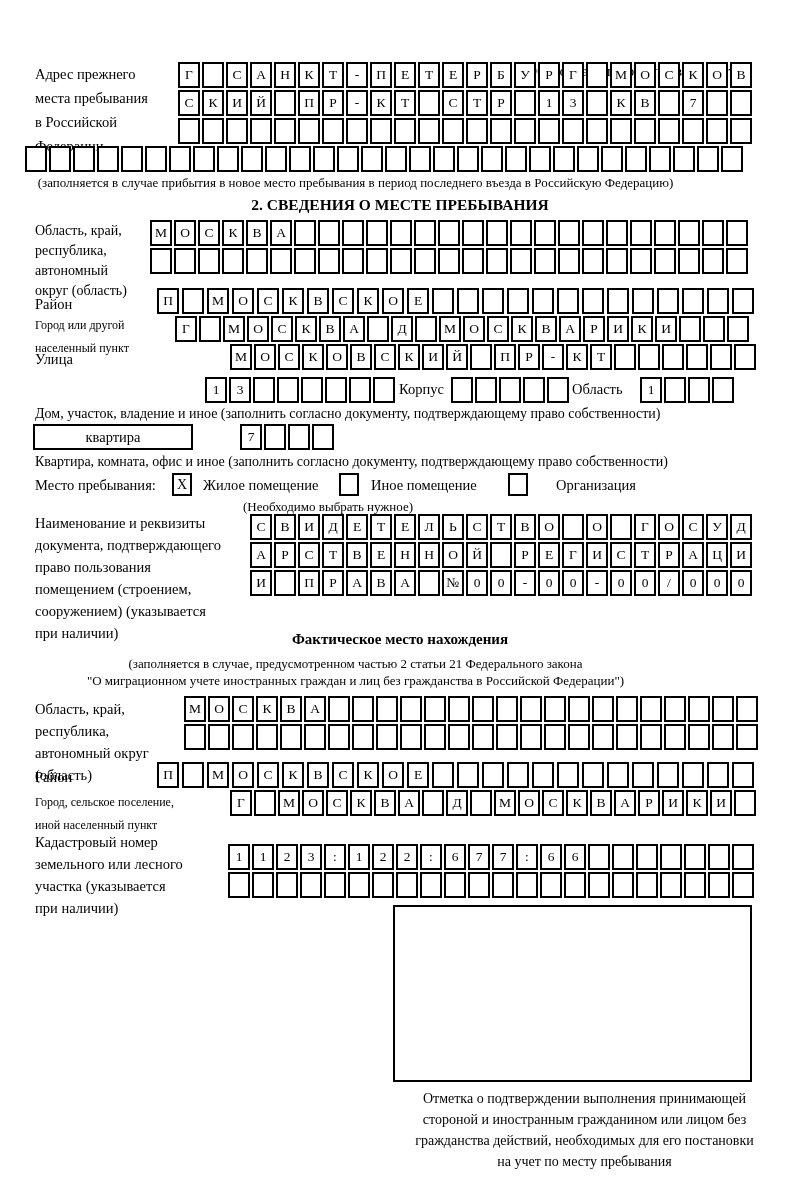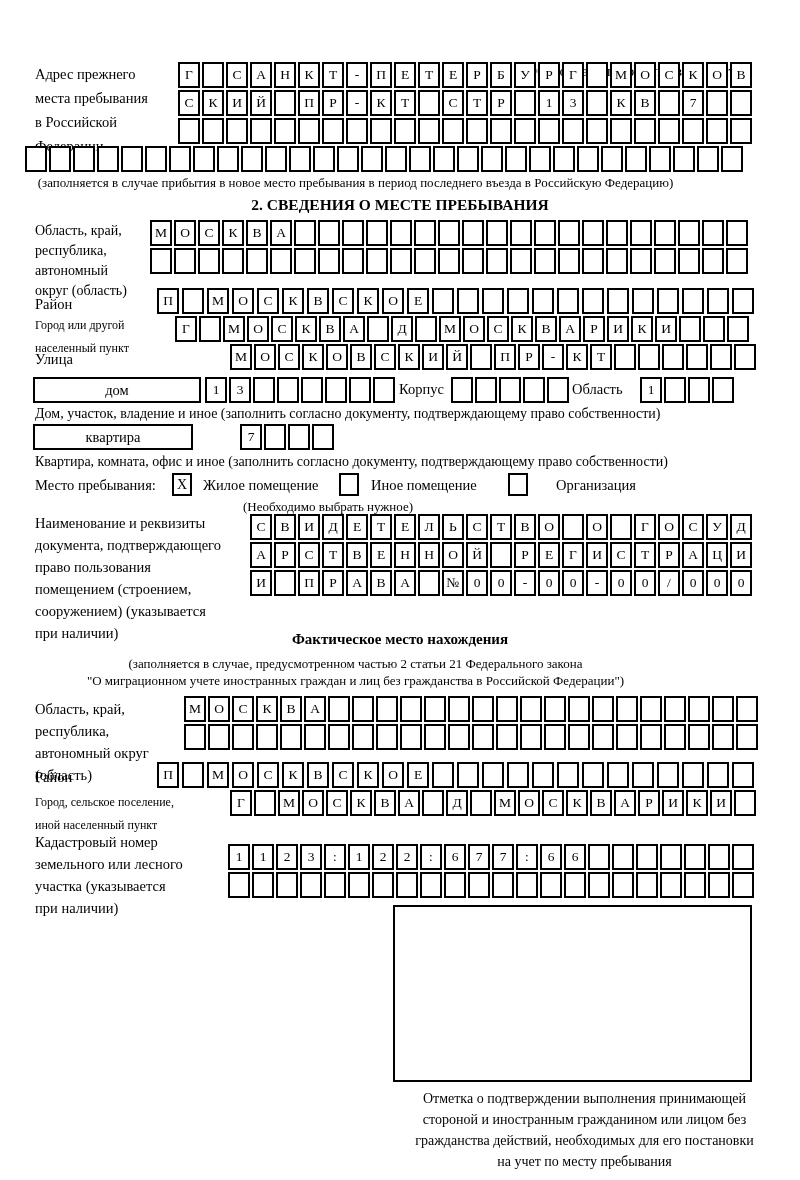--- a/index.html
+++ b/index.html
@@ -287,21 +287,20 @@
       <span class="cell">К</span>
       <span class="cell">Т</span>
       <span class="cell"></span>
       <span class="cell"></span>
       <span class="cell"></span>
       <span class="cell"></span>
       <span class="cell"></span>
       <span class="cell"></span>
     </div>
 
-  <div class="widebox" style="left:33px;top:377px;width:168px;">дом</div>
   <div class="cellrow" style="left:205px;top:377px;">
       <span class="cell">1</span>
       <span class="cell">3</span>
       <span class="cell"></span>
       <span class="cell"></span>
       <span class="cell"></span>
       <span class="cell"></span>
       <span class="cell"></span>
       <span class="cell"></span>
     </div>

